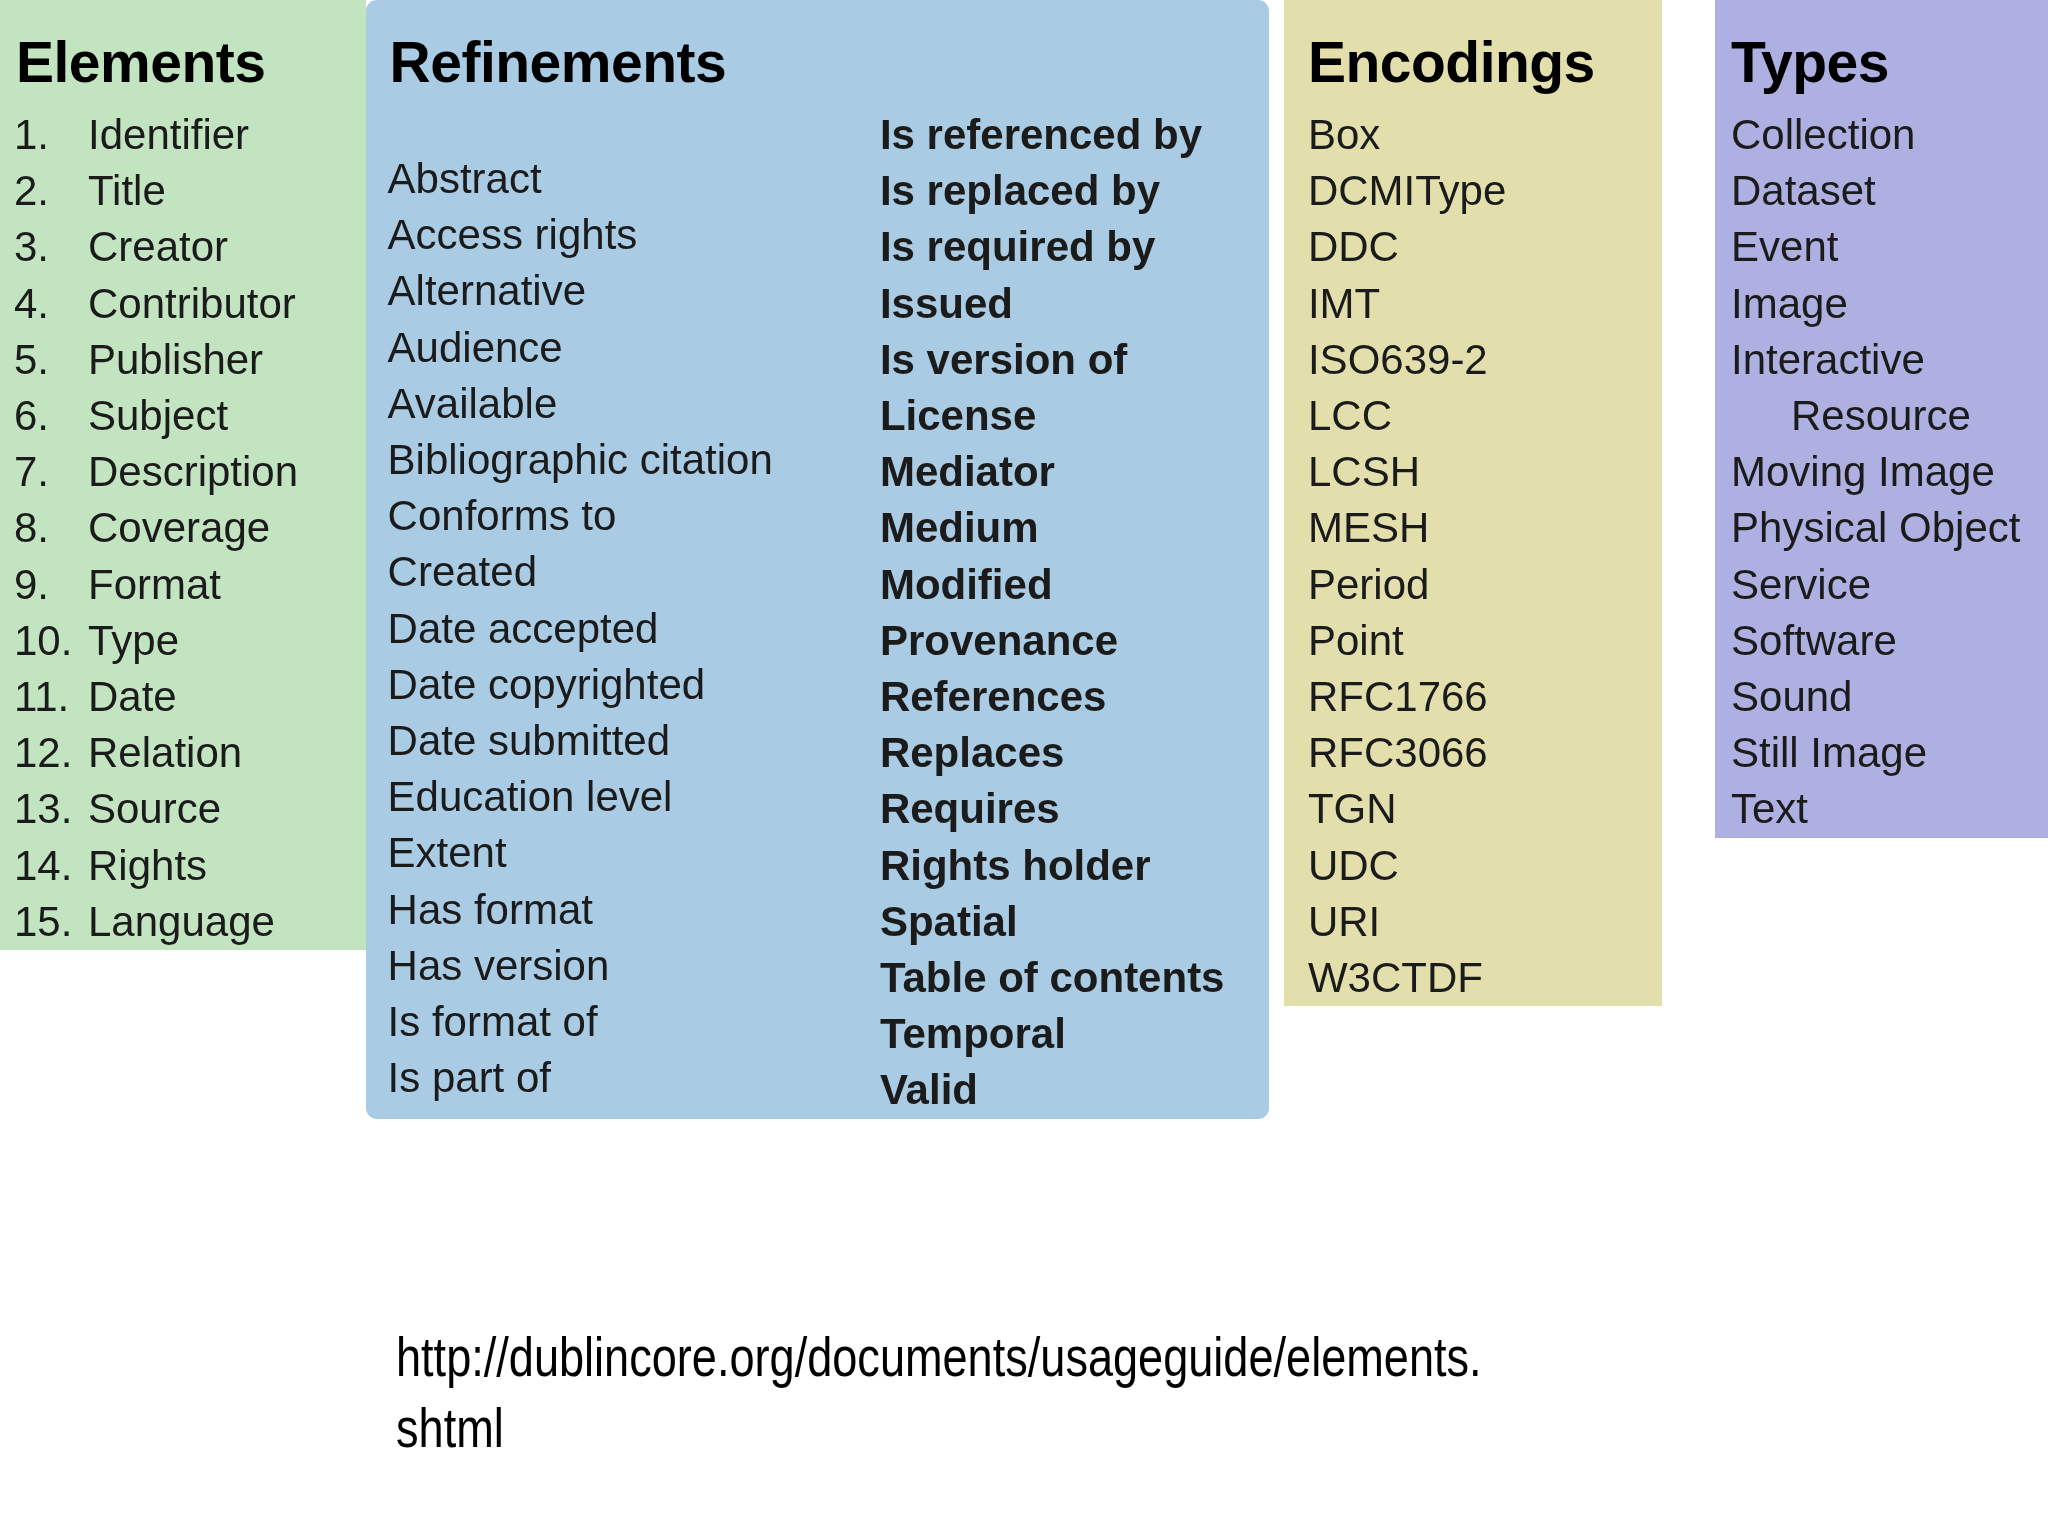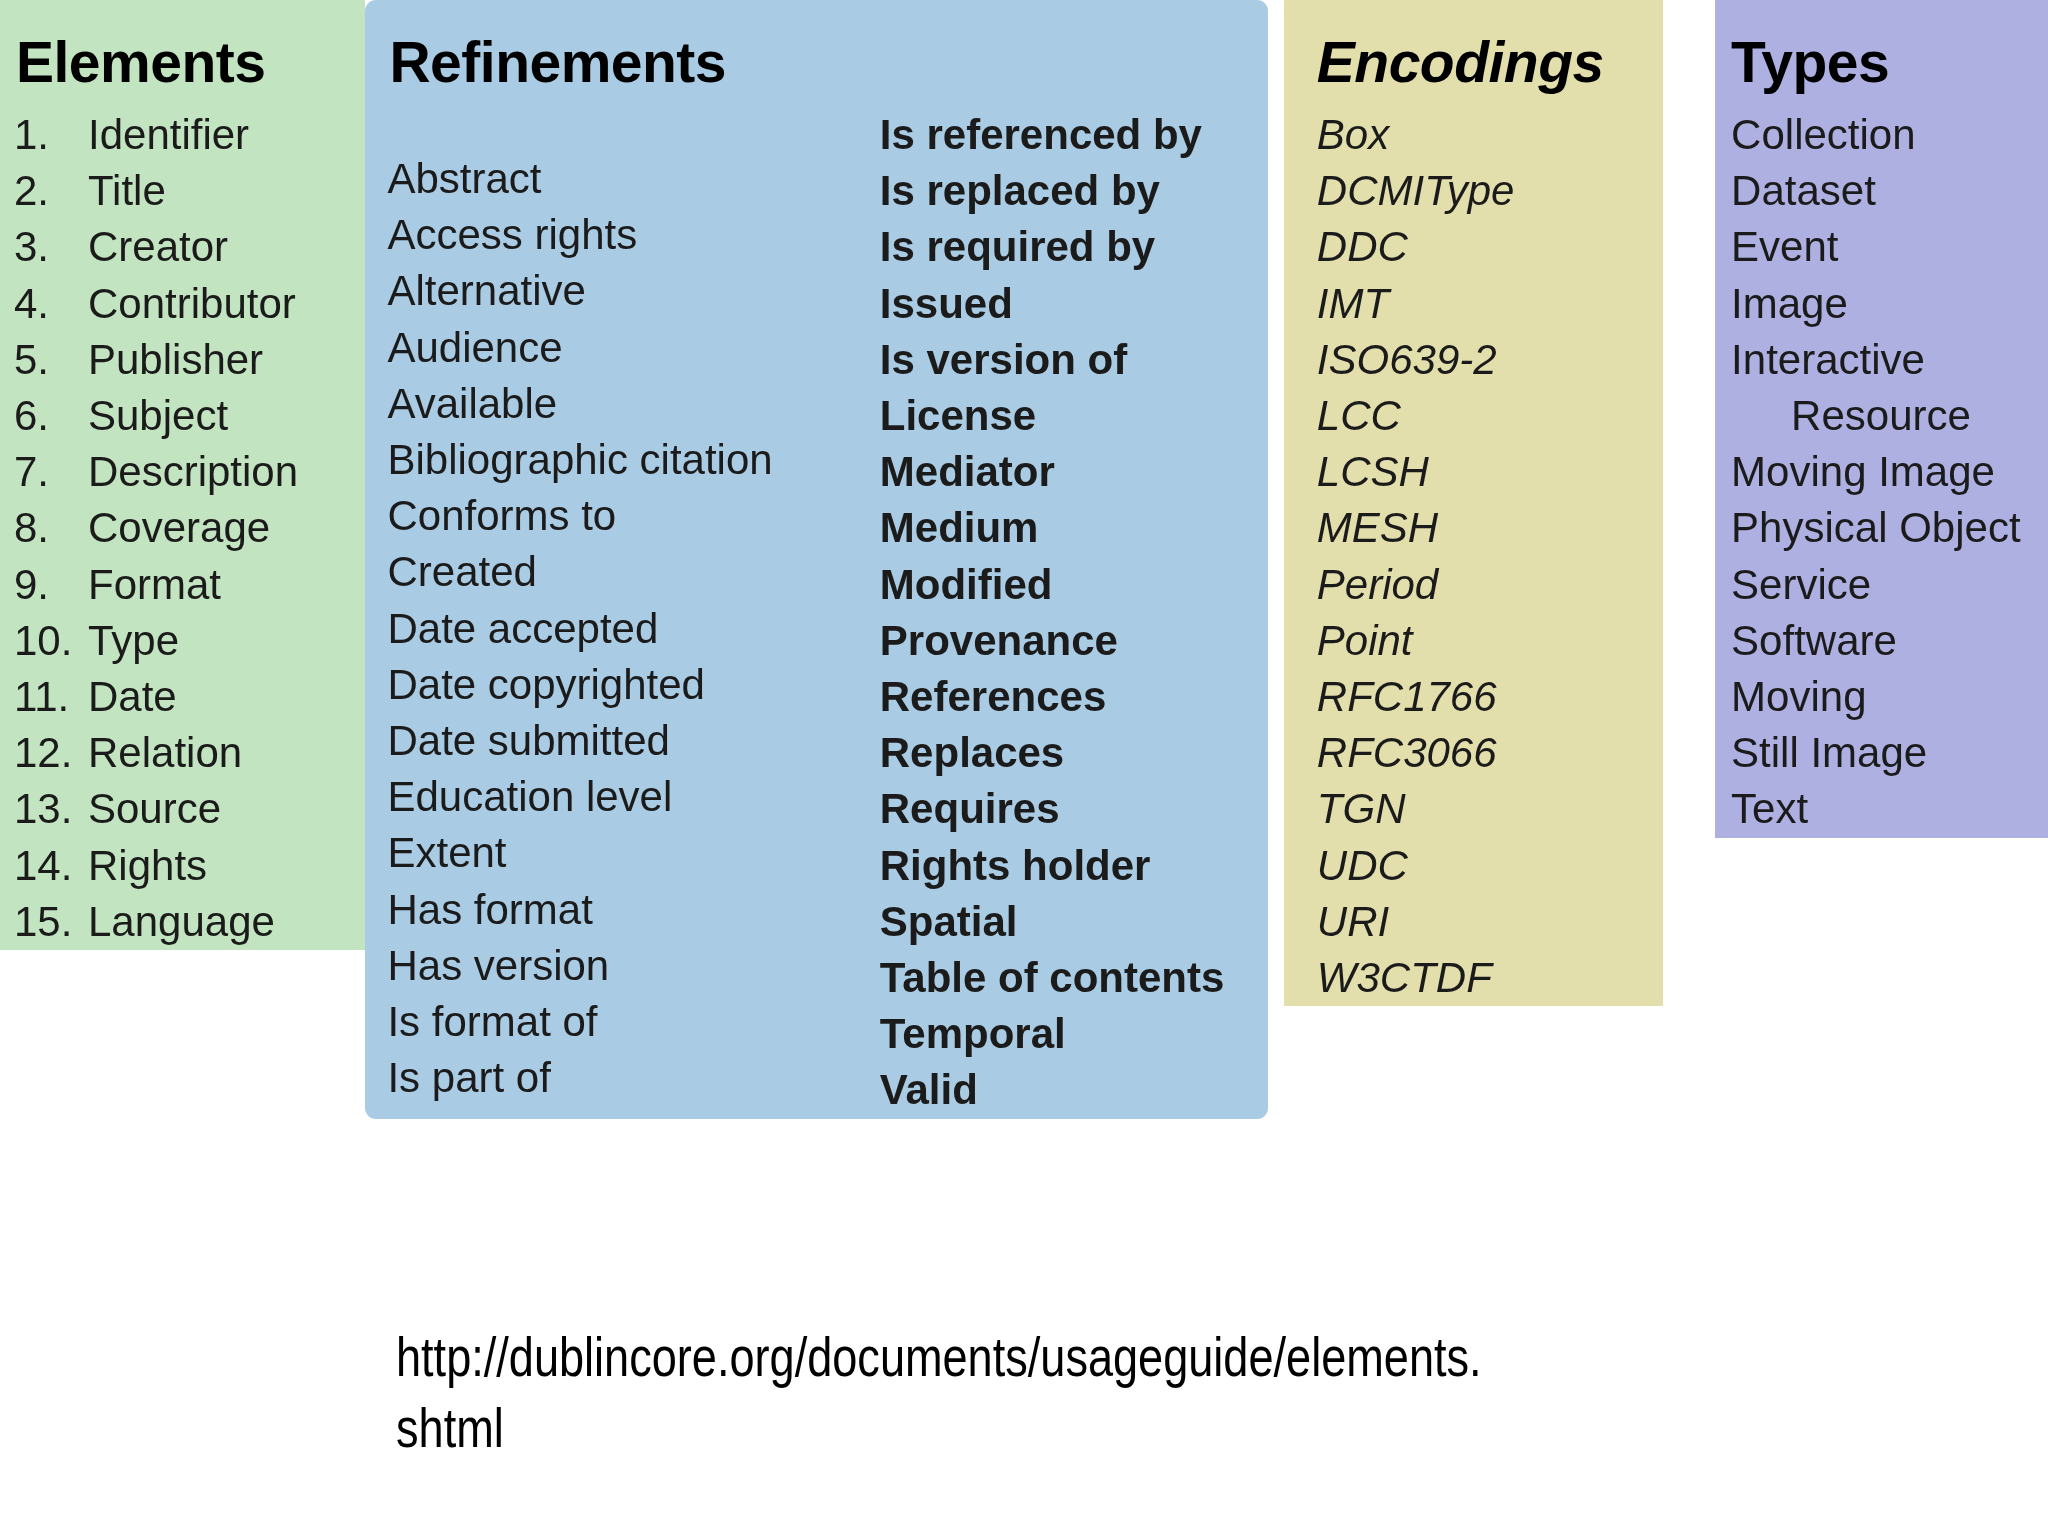--- a/index.html
+++ b/index.html
@@ -28,21 +28,21 @@
 
   .col {
     position: relative;
     box-sizing: border-box;
     padding-top: 34px;
   }
 
   .col-elements   { width: 380px;  background: #c3e4c0; padding-left: 14px; }
   .col-refinements{ width: 903px;  background: #a9cbe3; padding-left: 22px; border-radius: 11px; }
   .gap-1          { width: 16px;   background: #ffffff; }
-  .col-encodings  { width: 393px;  background: #e3dfac; padding-left: 33px; font-style: italic; }
+  .col-encodings  { width: 393px;  background: #e3dfac; padding-left: 24px; }
   .gap-2          { width: 10px;   background: #ffffff; }
   .col-types      { width: 346px;  background: #aeb0e2; padding-left: 16px; margin-left: 43px; }
 
   .col-title {
     font-size: 57px;
     font-weight: bold;
     color: #000000;
     line-height: 1.0;
     letter-spacing: -0.5px;
     margin-bottom: 16px;
@@ -245,21 +245,21 @@
       <li>Collection</li>
       <li>Dataset</li>
       <li>Event</li>
       <li>Image</li>
       <li>Interactive</li>
       <li class="indent">Resource</li>
       <li>Moving Image</li>
       <li>Physical Object</li>
       <li>Service</li>
       <li>Software</li>
-      <li>Moving</li>
+      <li>Sound</li>
       <li>Still Image</li>
       <li>Text</li>
     </ul>
   </div>
 
 </div>
 
 <div id="url-caption">http://dublincore.org/documents/usageguide/elements.shtml</div>
 
 </body></html>

